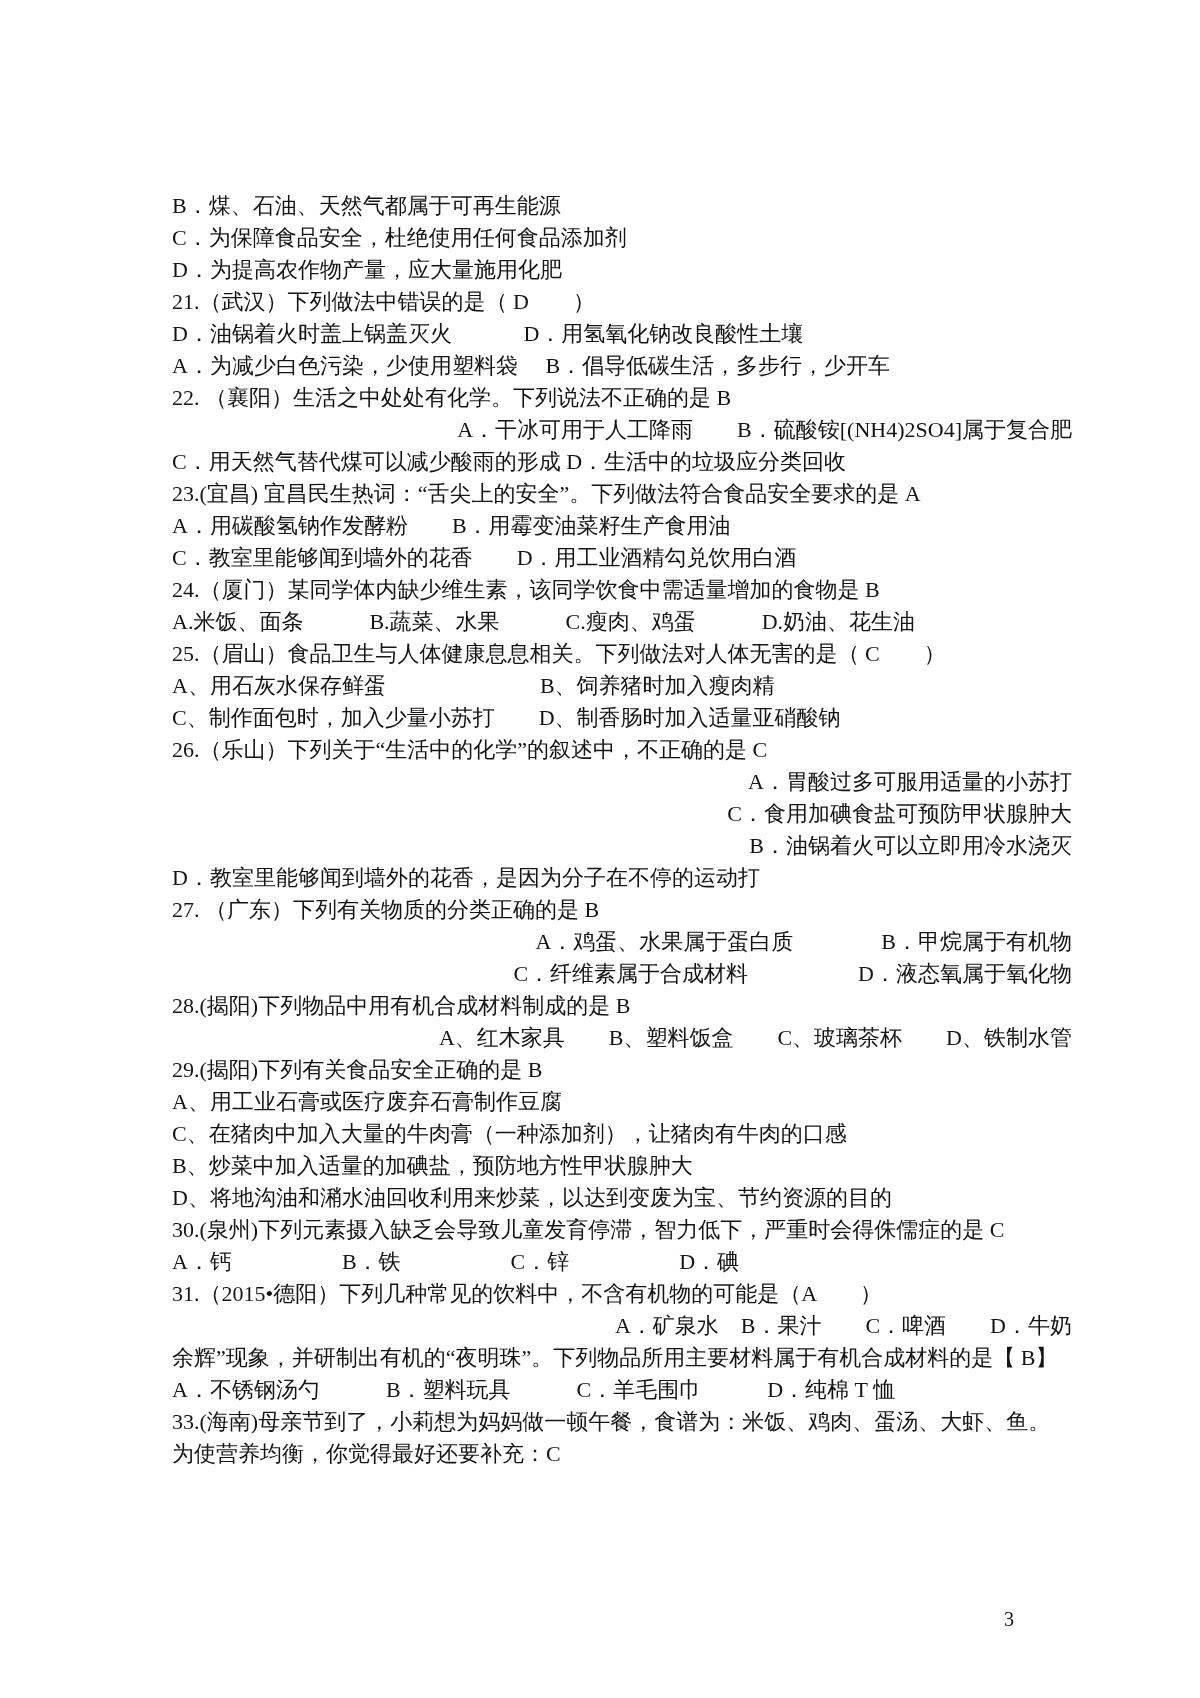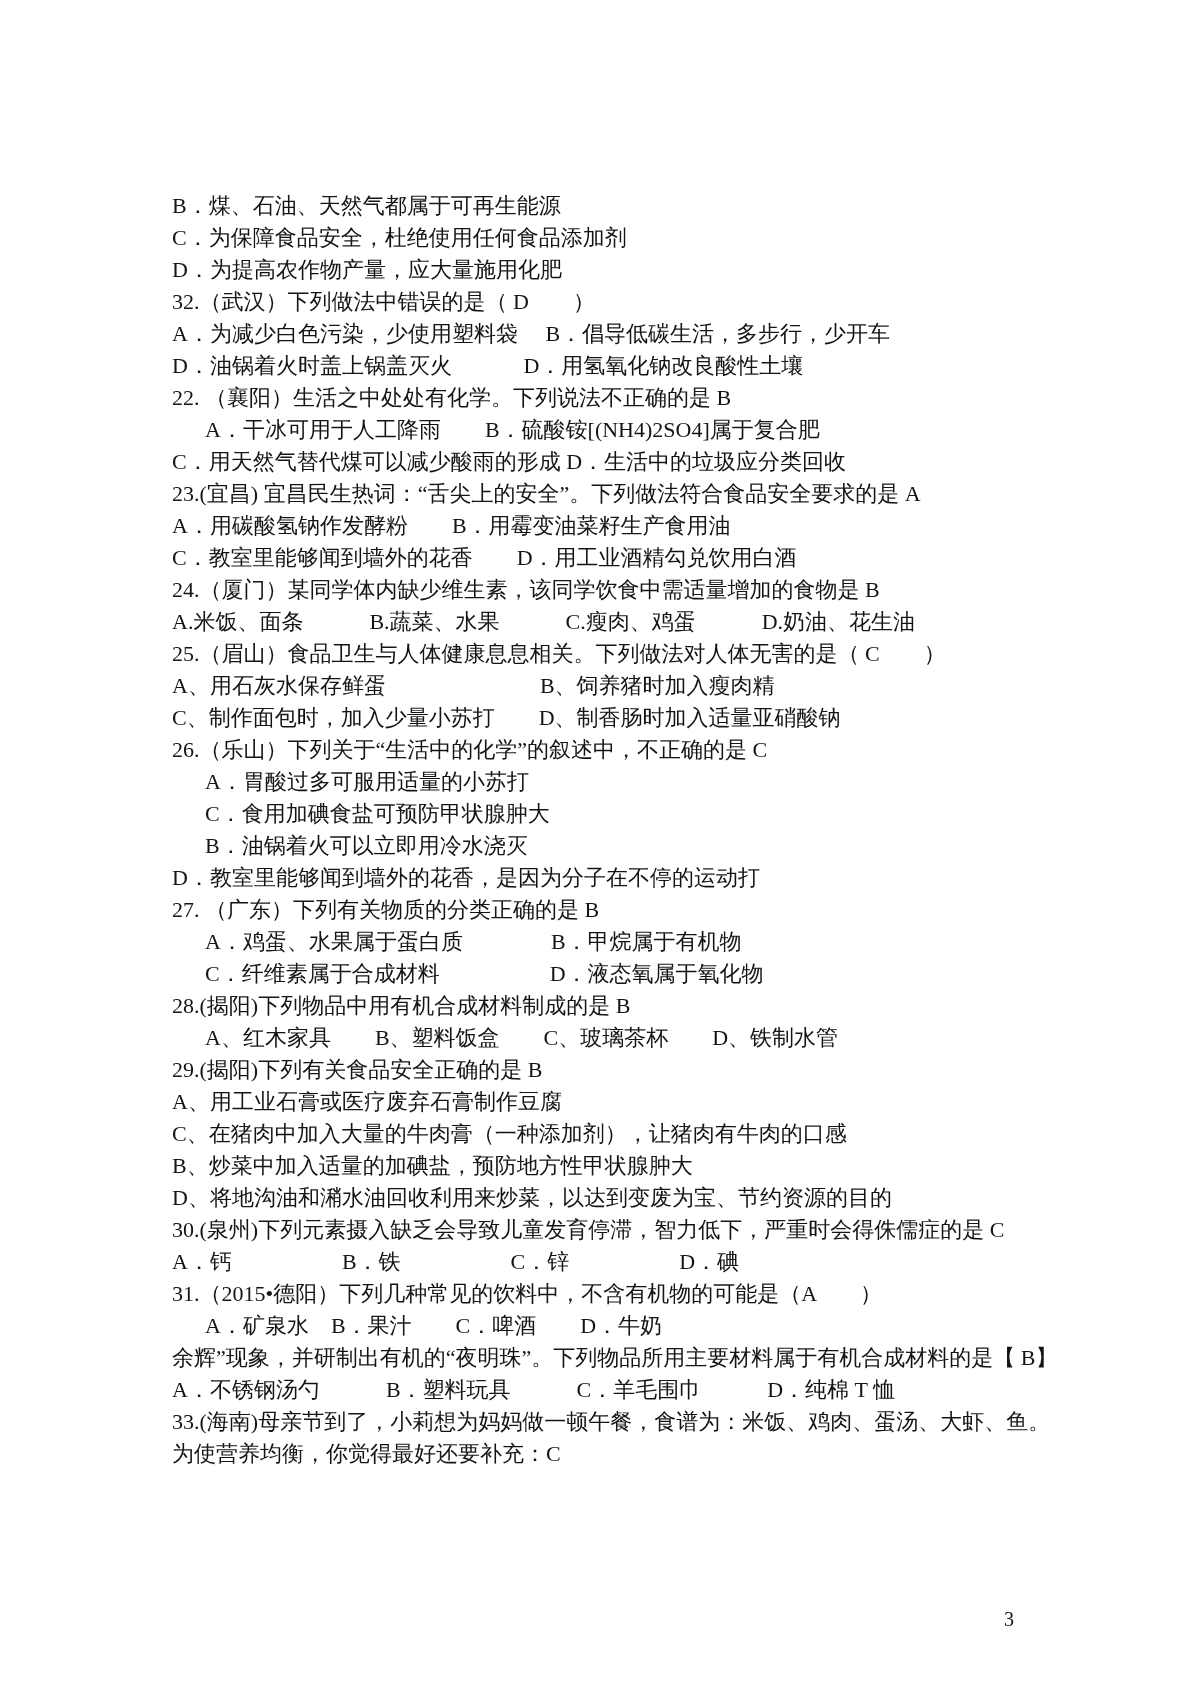--- a/index.html
+++ b/index.html
@@ -15,39 +15,39 @@
     position:absolute;
     left:172px;top:190px;
     width:900px;
   }
   .line{
     font-size:22px;
     line-height:32px;
     height:32px;
     white-space:pre;
   }
-  .indent-1{padding-left:33px;}
+  .indent-1{padding-left:33px;text-align:right;}
   .page-num{
     position:absolute;
     left:1004px;top:1608px;
     font-size:20px;
     color:#141414;
   }
 </style>
 </head>
 <body>
 
 <div class="page">
   <div class="doc">
       <div class="line">B．煤、石油、天然气都属于可再生能源</div>
       <div class="line">C．为保障食品安全，杜绝使用任何食品添加剂</div>
       <div class="line">D．为提高农作物产量，应大量施用化肥</div>
-      <div class="line">32.（武汉）下列做法中错误的是（ D　　）</div>
+      <div class="line">21.（武汉）下列做法中错误的是（ D　　）</div>
+      <div class="line">D．油锅着火时盖上锅盖灭火　　　 D．用氢氧化钠改良酸性土壤</div>
       <div class="line">A．为减少白色污染，少使用塑料袋　 B．倡导低碳生活，多步行，少开车</div>
-      <div class="line">D．油锅着火时盖上锅盖灭火　　　 D．用氢氧化钠改良酸性土壤</div>
       <div class="line">22. （襄阳）生活之中处处有化学。下列说法不正确的是 B</div>
       <div class="line indent-1">A．干冰可用于人工降雨　　B．硫酸铵[(NH4)2SO4]属于复合肥</div>
       <div class="line">C．用天然气替代煤可以减少酸雨的形成 D．生活中的垃圾应分类回收</div>
       <div class="line">23.(宜昌) 宜昌民生热词：“舌尖上的安全”。下列做法符合食品安全要求的是 A</div>
       <div class="line">A．用碳酸氢钠作发酵粉　　B．用霉变油菜籽生产食用油</div>
       <div class="line">C．教室里能够闻到墙外的花香　　D．用工业酒精勾兑饮用白酒</div>
       <div class="line">24.（厦门）某同学体内缺少维生素，该同学饮食中需适量增加的食物是 B</div>
       <div class="line">A.米饭、面条　　　B.蔬菜、水果　　　C.瘦肉、鸡蛋　　　D.奶油、花生油</div>
       <div class="line">25.（眉山）食品卫生与人体健康息息相关。下列做法对人体无害的是（ C　　）</div>
       <div class="line">A、用石灰水保存鲜蛋　　　　　　　B、饲养猪时加入瘦肉精</div>

